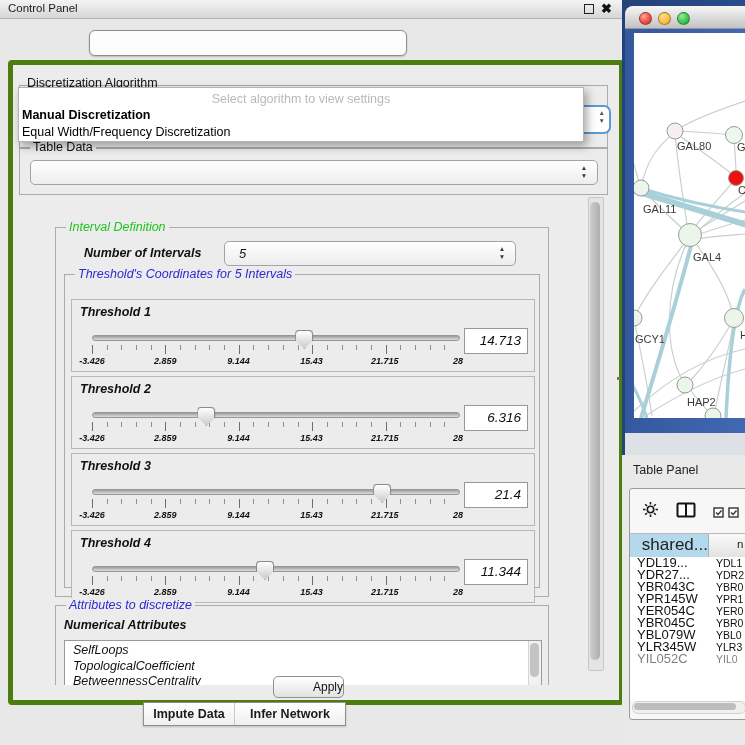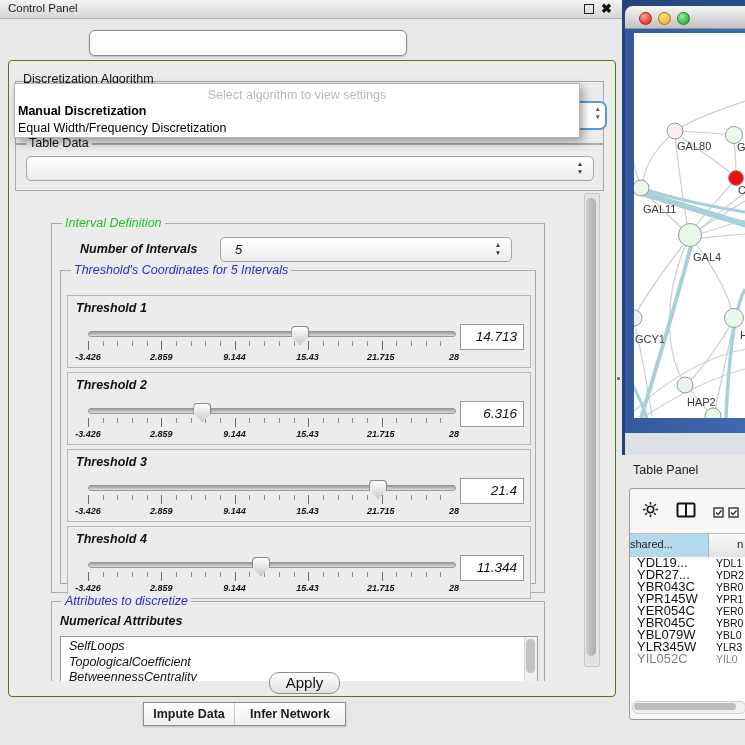--- a/index.html
+++ b/index.html
@@ -15,21 +15,21 @@
   .topTabs{position:absolute;left:89px;top:30px;height:24px;display:flex;
     background:#fdfdfd;border:1px solid #8d8d8d;border-radius:6px;overflow:hidden;
     box-shadow:0 1px 2px rgba(0,0,0,.2);}
   .seg{display:flex;align-items:center;justify-content:center;font-size:12.5px;
     color:#1b1b1b;border-right:1px solid #c9c9c9;background:linear-gradient(#ffffff,#f1f1f1);margin-top:32px;}
   .seg:last-child{border-right:none;}
   .seg.sel{background:linear-gradient(#9d9d9d,#797979);color:#f2f2f2;border-right:none;}
   .seg .ticon{margin-right:5px;}
   
   .mainPanel{position:absolute;left:8px;top:60px;width:606px;height:635px;
-    background:#ececec;border:1px solid #4d7c0f;border-radius:4px;}
+    background:#ececec;border:5px solid #4d7c0f;border-radius:4px;}
   .group{position:absolute;border:1px solid #ababab;}
   .gLabel{position:absolute;left:10px;top:-8px;background:#ececec;padding:0 3px;font-size:12.5px;color:#111;}
   .gLabel.green{color:#1fc41f;}
   .gLabel.blue{color:#2a2ad4;}
   
   .algoLabel{position:absolute;left:14px;top:11px;font-size:12.5px;color:#111;z-index:1;}
   .comboFrag{position:absolute;left:558px;top:40px;width:36px;height:25px;background:#fff;
     border:2px solid #5d9ad2;border-radius:7px;z-index:2;}
   .comboFrag .arr{position:absolute;right:4px;top:2px;color:#555;font-size:6.5px;line-height:8px;text-align:center;}
   
@@ -71,22 +71,22 @@
   .thrValue{position:absolute;right:6px;top:28px;width:56px;height:24px;background:#fff;
     border:1px solid #989898;font-size:13.5px;color:#111;text-align:right;line-height:24px;padding-right:6px;}
   
   .attrList{position:absolute;left:8px;top:34px;width:476px;height:110px;background:#fff;
     border:1px solid #9a9a9a;}
   .attrItem{padding-left:8px;font-size:12.5px;line-height:15.5px;color:#111;white-space:nowrap;}
   .attrScroll{position:absolute;right:0;top:0;width:12px;height:100%;background:#f1f1f1;border-left:1px solid #d5d5d5;}
   .attrScroll .thumb{position:absolute;left:1px;top:2px;width:9px;height:34px;border-radius:5px;background:#c3c3c3;}
   
   .applyBtn{position:absolute;left:260px;top:611px;width:69px;height:20px;
-    background:linear-gradient(#ffffff,#e2e2e2);border:1px solid #8f8f8f;border-radius:10px;
-    font-size:15px;color:#111;text-align:center;line-height:20px;}
+    background:linear-gradient(#ffffff,#e2e2e2);border:1px solid #8f8f8f;border-radius:5px;
+    font-size:12px;color:#111;text-align:right;line-height:20px;}
   
   .bottomTabs{position:absolute;left:143px;top:702px;height:22px;display:flex;
     background:#fdfdfd;border:1px solid #8d8d8d;border-radius:0;overflow:hidden;
     box-shadow:0 1px 2px rgba(0,0,0,.2);}
   .bseg{display:flex;align-items:center;justify-content:center;font-size:12.5px;font-weight:bold;
     color:#1b1b1b;border-right:1px solid #c9c9c9;background:linear-gradient(#ffffff,#efefef);}
   .bseg:last-child{border-right:none;}
   .bseg.sel{background:linear-gradient(#949494,#787878);color:#ececec;border-right:none;}
   .gripDot{position:absolute;left:617px;top:377px;width:3px;height:3px;background:#777;}
   
@@ -104,22 +104,22 @@
   .belowWin{position:absolute;left:625px;top:433px;width:120px;height:22px;background:#dde1e6;}
   
   .tpArea{position:absolute;left:622px;top:455px;width:123px;height:290px;background:#e9e9e9;}
   .tpTitle{position:absolute;left:11px;top:8px;font-size:12.5px;color:#222;}
   .tpBox{position:absolute;left:7px;top:33px;width:118px;height:230px;background:#f7f7f7;
     border:1px solid #999;border-radius:3px;overflow:hidden;}
   .tpToolbar{position:absolute;left:0;top:0;width:100%;height:44px;}
   .tbIcon{position:absolute;top:12px;}
   .tpHeader{position:absolute;left:0;top:44px;width:120px;height:23px;display:flex;
     border-top:1px solid #b9b9b9;border-bottom:1px solid #b9b9b9;background:linear-gradient(#fafafa,#e2e2e2);}
-  .hc1{width:78px;background:#b4d9ec;border-right:1px solid #9db5c2;text-align:left;
-    font-size:11px;line-height:21px;color:#222;}
+  .hc1{width:78px;background:#b4d9ec;border-right:1px solid #9db5c2;text-align:right;
+    font-size:17px;line-height:21px;color:#222;}
   .hc2{flex:1;font-size:11.5px;line-height:21px;padding-left:28px;color:#222;}
   .tpRows{position:absolute;left:0;top:68px;width:120px;height:144px;background:#fff;}
   .tpRow{height:12px;display:flex;}
   .tpRow .c1{width:71px;padding-left:7px;font-size:13px;line-height:12px;color:#111;white-space:nowrap;}
   .tpRow .c2{padding-left:8px;font-size:10.5px;line-height:12px;color:#111;white-space:nowrap;overflow:hidden;}
   .tpRow.faded{opacity:.55;}
   .hScroll{position:absolute;left:2px;top:212px;width:112px;height:11px;background:#f0f0f0;
     border:1px solid #cfcfcf;border-radius:6px;}
   .hScroll .thumb{position:absolute;left:1px;top:1px;width:102px;height:7px;border-radius:4px;background:#bdbdbd;}
 </style>

